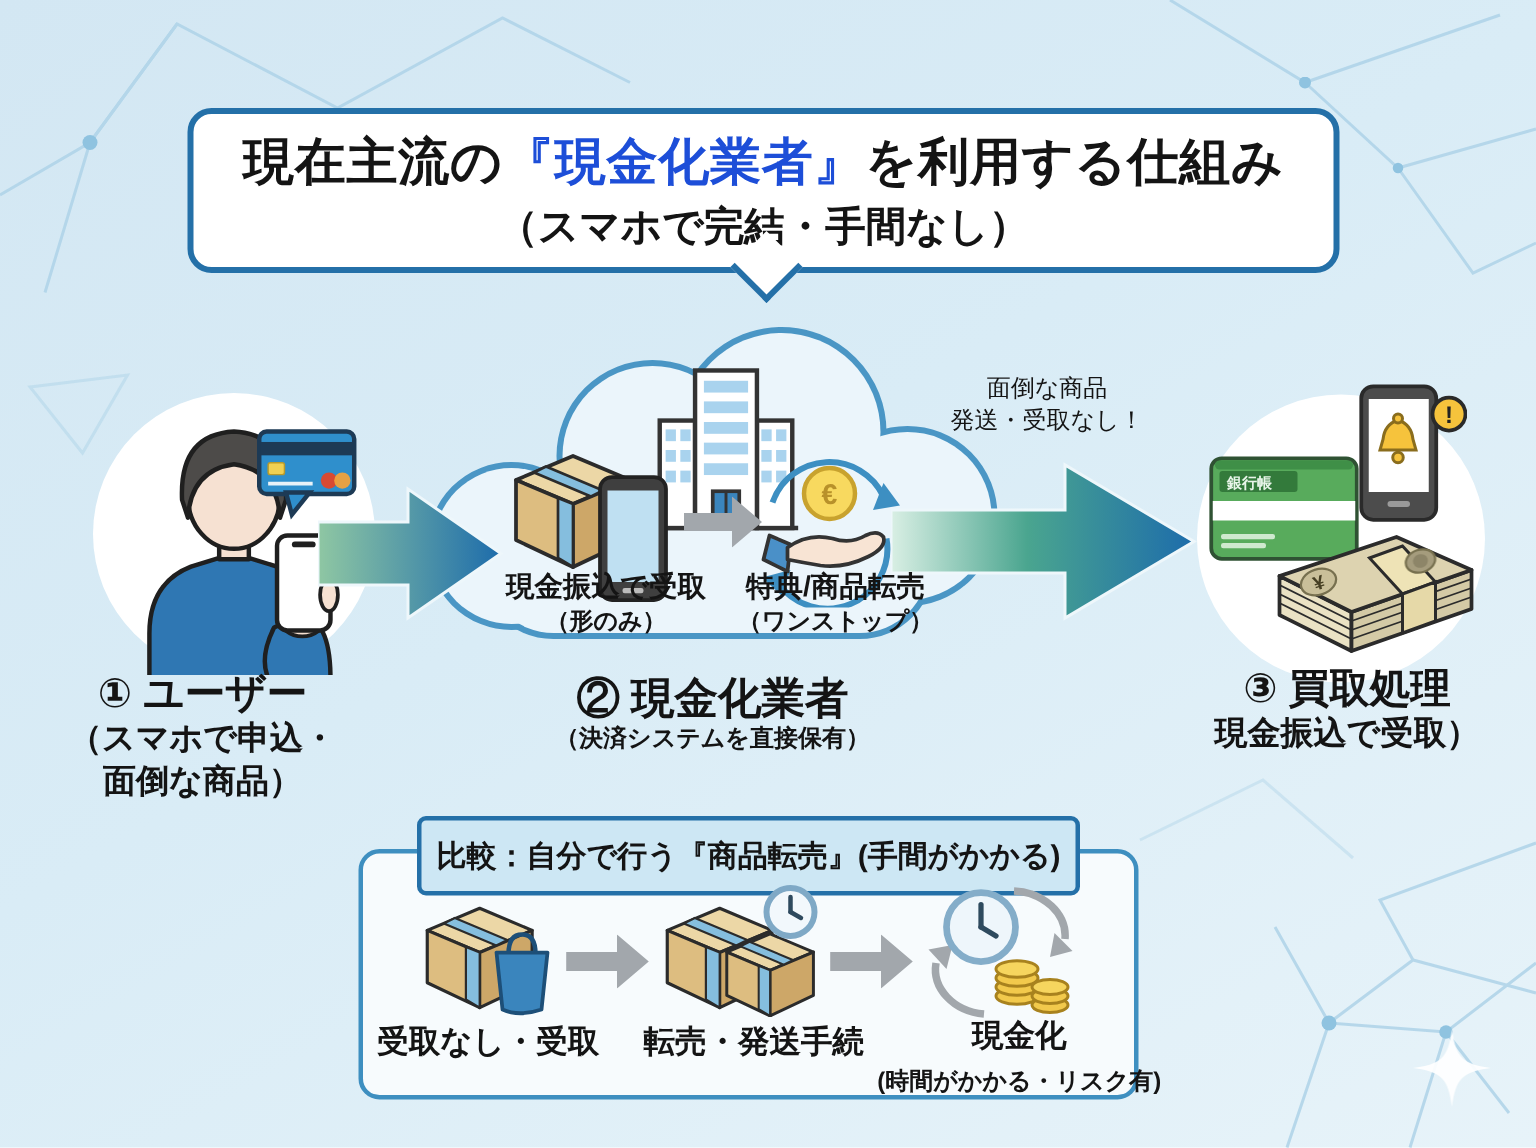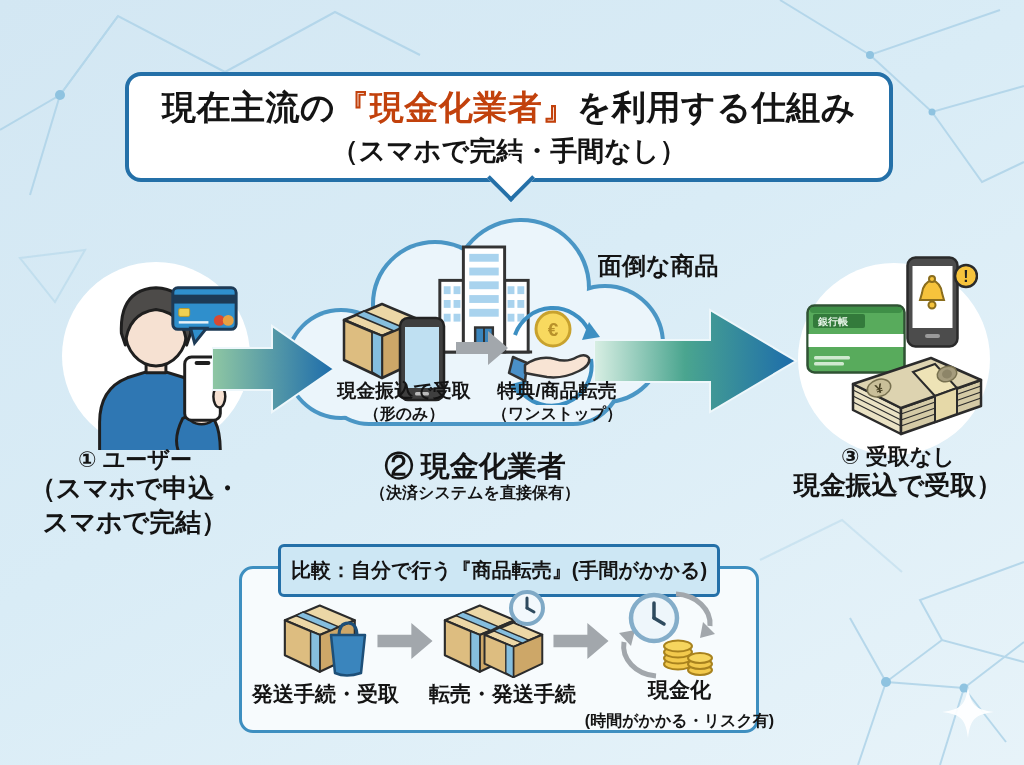--- a/index.html
+++ b/index.html
@@ -6,37 +6,37 @@
   body{font-family:"Liberation Sans","DejaVu Sans",sans-serif;}
   .canvas{position:relative;width:1024px;height:765px;overflow:hidden;
     background:linear-gradient(150deg,#d3e7f3 0%,#d9ecf6 45%,#e7f3f9 100%);color:#141414;}
   .abs{position:absolute;}
   svg{display:block;}
   
   .title-bubble{left:125px;top:72px;width:760px;height:102px;background:#fff;
     border:4px solid #2470a8;border-radius:16px;display:flex;flex-direction:column;
     align-items:center;justify-content:center;z-index:3;}
   .title-line1{font-size:34px;font-weight:800;letter-spacing:.5px;white-space:nowrap;}
-  .title-line1 .hl{color:#c2410c;}
+  .title-line1 .hl{color:#1d4ed8;}
   .title-line2{font-size:27px;font-weight:800;margin-top:2px;}
   .bubble-tail{position:absolute;left:calc(50% - 15px);bottom:-17px;width:30px;height:30px;
     background:#fff;border-right:4px solid #2470a8;border-bottom:4px solid #2470a8;
     transform:rotate(45deg);}
   
   .user-circle{background:#fff;border-radius:50%;z-index:1;}
   
   .step-block{text-align:center;z-index:4;}
-  .step-label{font-weight:800;font-size:22px;line-height:1.15;}
-  .step-sub{font-weight:800;font-size:26px;line-height:1.3;}
+  .step-label{font-weight:800;font-size:27px;line-height:1.15;}
+  .step-sub{font-weight:800;font-size:22px;line-height:1.3;}
   .step2 .step-label{font-size:29px;font-family:Liberation Serif, serif;}
   .step2 .step-sub{font-size:16px;}
   .cloud-item{text-align:center;z-index:4;}
   .cloud-item .l1{font-weight:800;font-size:19px;white-space:nowrap;}
   .cloud-item .l2{font-weight:800;font-size:16px;}
-  .arrow-note{font-weight:700;font-size:24px;line-height:1.3;text-align:left;z-index:4;}
+  .arrow-note{font-weight:400;font-size:16px;line-height:1.3;text-align:center;z-index:4;}
   
   .comp-box{left:239px;top:566px;width:514px;height:161px;background:#f7fbfd;
     border:3px solid #3e8fc0;border-radius:14px;z-index:1;}
   .comp-header{left:278px;top:544px;width:436px;height:47px;background:#cde7f4;
     border:3px solid #2470a8;border-radius:6px;display:flex;align-items:center;
     justify-content:center;font-size:20px;font-weight:800;z-index:2;white-space:nowrap;}
   .comp-label{position:absolute;text-align:center;font-weight:800;font-size:21px;z-index:3;white-space:nowrap;}
   .comp-sub{position:absolute;text-align:center;font-weight:800;font-size:16px;z-index:3;white-space:nowrap;}
   .z2{z-index:2;} .z3{z-index:3;}
 </style>
@@ -193,20 +193,21 @@
     <div class="l1">現金振込で受取</div>
     <div class="l2">（形のみ）</div>
   </div>
   <div class="abs cloud-item" style="left:482px;top:378px;width:150px;">
     <div class="l1">特典/商品転売</div>
     <div class="l2">（ワンストップ）</div>
   </div>
 
   <div class="abs arrow-note" style="left:598px;top:250px;width:200px;">
     <div>面倒な商品</div>
+    <div>発送・受取なし！</div>
   </div>
   <svg class="abs z3" style="left:594px;top:302px;" width="206" height="118" viewBox="0 0 206 118">
     <defs>
       <linearGradient id="ag2" x1="0" y1="0" x2="1" y2="0">
         <stop offset="0" stop-color="#d9efe4"></stop>
           <stop offset="0.45" stop-color="#4aa58f"></stop>
         <stop offset="1" stop-color="#1d6cab"></stop>
       </linearGradient>
     </defs>
     <polygon points="0,38 116,38 116,8 202,59 116,110 116,80 0,80" fill="url(#ag2)" stroke="#eef7fb" stroke-width="2"></polygon>
@@ -258,28 +259,28 @@
     </g>
     <g transform="rotate(-18 104 28)">
       <ellipse cx="104" cy="28" rx="10" ry="7.5" fill="#a59c7d" stroke="#77704f" stroke-width="1.5"></ellipse>
       <ellipse cx="104" cy="28" rx="5" ry="4.5" fill="#8d8568"></ellipse>
     </g>
   </svg>
 
   <div class="abs step-block" style="left:10px;top:447px;width:250px;">
     <div class="step-label">① ユーザー</div>
     <div class="step-sub">（スマホで申込・</div>
-    <div class="step-sub">スマホで完結）</div>
+    <div class="step-sub">面倒な商品）</div>
   </div>
   <div class="abs step-block step2" style="left:320px;top:450px;width:310px;">
     <div class="step-label">② 現金化業者</div>
     <div class="step-sub">（決済システムを直接保有）</div>
   </div>
   <div class="abs step-block" style="left:778px;top:444px;width:240px;">
-    <div class="step-label">③ 受取なし</div>
+    <div class="step-label">③ 買取処理</div>
     <div class="step-sub">現金振込で受取）</div>
   </div>
 
   <div class="abs comp-box"></div>
   <div class="abs comp-header">比較：自分で行う『商品転売』(手間がかかる)</div>
 
   <svg class="abs z3" style="left:283px;top:598px;" width="88" height="80" viewBox="0 0 88 80">
     <g stroke="#2b2b2b" stroke-width="2.3" stroke-linejoin="round" transform="translate(0,2) scale(0.92)">
       <polygon points="40,6 78,22 40,38 2,22" fill="#ecd7a6"></polygon>
       <polygon points="2,22 40,38 40,78 2,60" fill="#ddbd80"></polygon>
@@ -337,18 +338,18 @@
       <ellipse cx="60" cy="76" rx="14" ry="5.5" fill="#f2c94c"></ellipse>
       <ellipse cx="60" cy="70" rx="14" ry="5.5" fill="#f2c94c"></ellipse>
       <ellipse cx="60" cy="64" rx="14" ry="5.5" fill="#f2c94c"></ellipse>
       <ellipse cx="60" cy="58" rx="14" ry="5.5" fill="#f6d55e"></ellipse>
       <ellipse cx="82" cy="82" rx="12" ry="5" fill="#f2c94c"></ellipse>
       <ellipse cx="82" cy="76" rx="12" ry="5" fill="#f2c94c"></ellipse>
       <ellipse cx="82" cy="70" rx="12" ry="5" fill="#f6d55e"></ellipse>
     </g>
   </svg>
 
-  <div class="comp-label" style="left:248px;top:680px;width:155px;">発送手続・受取</div>
+  <div class="comp-label" style="left:248px;top:680px;width:155px;">受取なし・受取</div>
   <div class="comp-label" style="left:420px;top:680px;width:165px;">転売・発送手続</div>
   <div class="comp-label" style="left:627px;top:676px;width:105px;">現金化</div>
   <div class="comp-sub" style="left:572px;top:711px;width:215px;">(時間がかかる・リスク有)</div>
 
 </div>
 
 </body></html>

